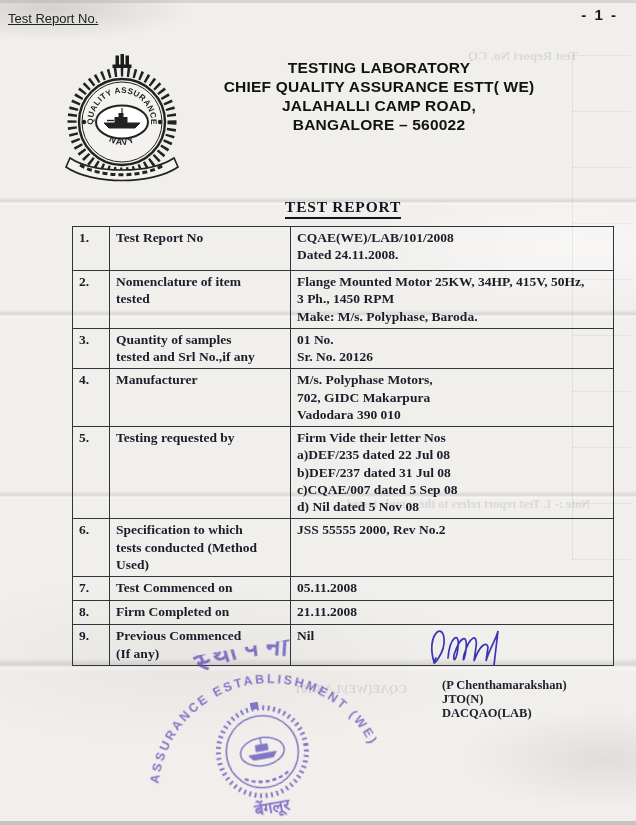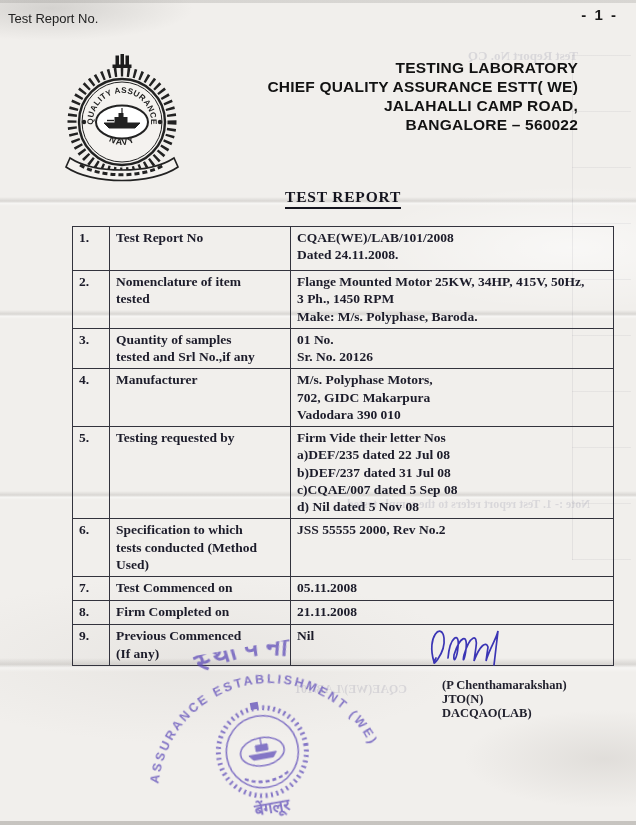--- a/index.html
+++ b/index.html
@@ -15,28 +15,28 @@
       radial-gradient(ellipse 220px 50px at 8% 1%, rgba(110,108,105,.22), transparent 65%),
       radial-gradient(ellipse 300px 90px at 90% 30%, rgba(255,255,255,.55), transparent 70%),
       radial-gradient(ellipse 400px 120px at 30% 80%, rgba(190,186,182,.18), transparent 70%),
       radial-gradient(ellipse 200px 70px at 95% 92%, rgba(175,170,165,.25), transparent 70%),
       linear-gradient(180deg, rgba(150,148,144,.28) 0 3px, transparent 3px),
       linear-gradient(0deg, rgba(120,116,110,.35) 0 4px, transparent 4px);
   }
   .crease{position:absolute;left:0;width:100%;height:9px;pointer-events:none;
     background:linear-gradient(180deg, transparent, rgba(120,116,112,.20) 45%, rgba(255,255,255,.4) 70%, transparent);}
   
-  .hdr{position:absolute;top:11px;left:8px;display:flex;gap:8px;font-size:13px;color:#222;}
+  .hdr{position:absolute;top:11px;left:8px;display:flex;gap:8px;font-size:13px;color:#222;text-decoration:underline;}
   .pagenum{position:absolute;top:6px;right:18px;font-size:15px;font-weight:bold;letter-spacing:2px;color:#1a1a1a;}
   
   .logo{position:absolute;left:52px;top:54px;}
-  .title-block{position:absolute;left:180px;top:58px;width:398px;text-align:right;
+  .title-block{position:absolute;left:180px;top:58px;width:398px;text-align:center;
     font-weight:bold;font-size:15.5px;line-height:19px;color:#121212;letter-spacing:.2px;}
   
-  .doc-title{position:absolute;left:285px;top:188px;font-family:"Liberation Serif",serif;
+  .doc-title{position:absolute;left:285px;top:198px;font-family:"Liberation Serif",serif;
     font-weight:bold;font-size:15.5px;letter-spacing:.8px;color:#15151f;
     border-bottom:2px solid #15151f;padding-bottom:1px;}
   
   table.report{position:absolute;left:72px;top:226px;width:542px;border-collapse:collapse;
     font-family:"Liberation Serif",serif;font-weight:bold;font-size:13.5px;color:#1c1c2a;}
   table.report td{border:1.5px solid #33333d;vertical-align:top;padding:2px 6px 3px 6px;
     white-space:pre-line;line-height:1.28;}
   td.sno{width:24px;padding-left:5px;}
   td.lbl{width:168px;}
   

